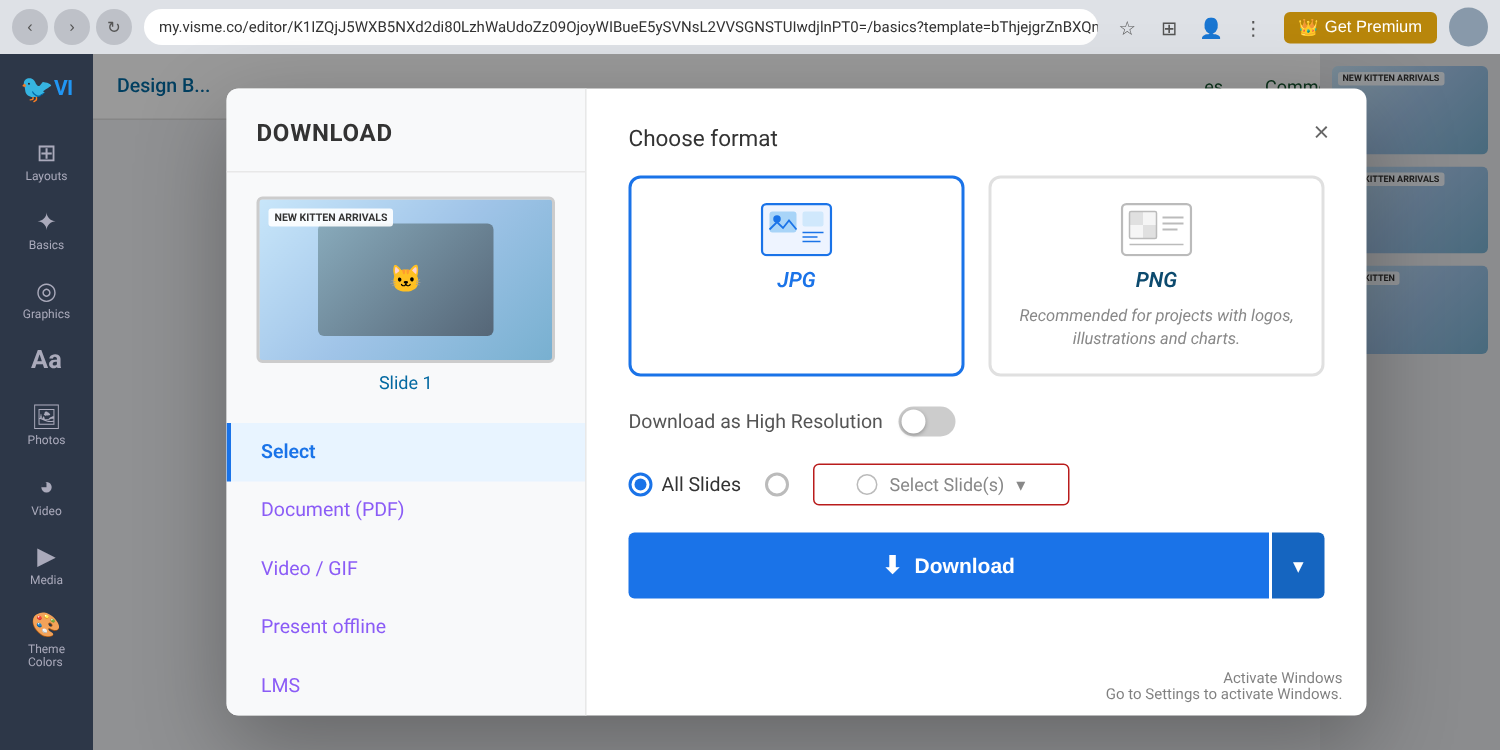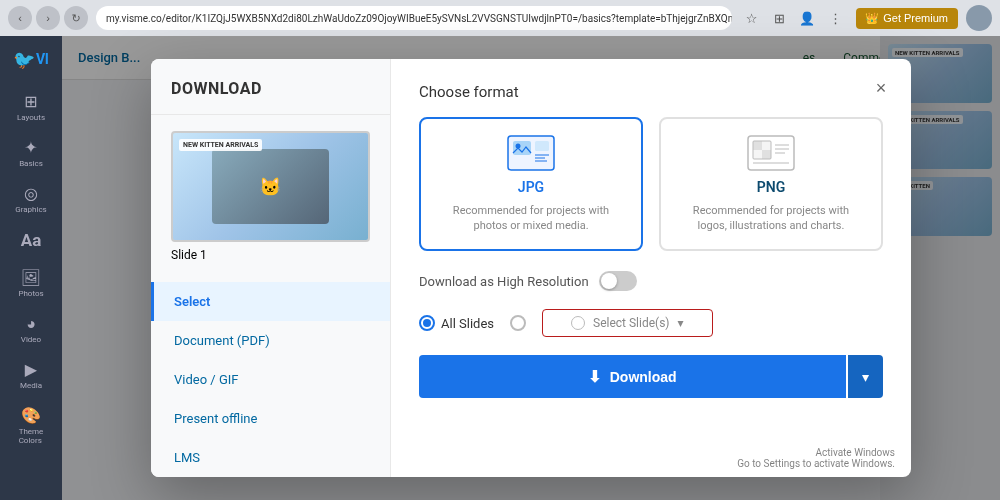--- a/index.html
+++ b/index.html
@@ -285,32 +285,32 @@
       left: 6px;
       background: rgba(255,255,255,0.9);
       font-size: 7px;
       padding: 2px 4px;
       border-radius: 2px;
       color: #333;
       font-weight: bold;
     }
     .slide-name {
       font-size: 12px;
-      color: #000000;
-      text-align: left;
+      color: #0369a1;
+      text-align: center;
       margin: 6px 0 12px;
     }
     .modal-nav-items {
       display: flex;
       flex-direction: column;
     }
     .modal-nav-item {
       padding: 12px 20px;
       font-size: 13px;
-      color: #0369a1;
+      color: #8b5cf6;
       cursor: pointer;
       border-left: 3px solid transparent;
     }
     .modal-nav-item.active {
       background: #e8f4ff;
       color: #1a73e8;
       font-weight: 600;
       border-left-color: #1a73e8;
     }
 
@@ -340,20 +340,21 @@
     }
     .choose-format-label {
       font-size: 15px;
       color: #333;
       margin-bottom: 16px;
     }
     .format-options {
       display: flex;
       gap: 16px;
       margin-bottom: 20px;
+      font-style: italic;
     }
     .format-card {
       flex: 1;
       border: 2px solid #e0e0e0;
       border-radius: 8px;
       padding: 16px;
       cursor: pointer;
       display: flex;
       flex-direction: column;
       align-items: center;
@@ -653,21 +654,20 @@
                   <rect x="6" y="6" width="18" height="14" rx="2" fill="#a8d4f8"></rect>
                   <circle cx="11" cy="11" r="2.5" fill="#1a73e8"></circle>
                   <path d="M6 18 l5-5 4 4 4-5 5 6" stroke="#1a73e8" stroke-width="1.2" fill="none"></path>
                   <rect x="28" y="6" width="14" height="10" rx="1.5" fill="#d0e8fc"></rect>
                   <line x1="28" y1="20" x2="42" y2="20" stroke="#1a73e8" stroke-width="1"></line>
                   <line x1="28" y1="23" x2="38" y2="23" stroke="#1a73e8" stroke-width="1"></line>
                   <line x1="28" y1="26" x2="40" y2="26" stroke="#1a73e8" stroke-width="1"></line>
                 </svg>
               </div>
               <div class="format-name">JPG</div>
-              <div class="format-desc">Recommended for projects with photos or mixed media.</div>
             </div>
 
             <div class="format-card">
               <div class="format-icon png-icon">
                 <svg viewBox="0 0 48 36" fill="none" xmlns="http://www.w3.org/2000/svg">
 
                   <rect x="1" y="1" width="46" height="34" rx="3" stroke="#bbb" stroke-width="1.5" fill="white"></rect>
                   <rect x="6" y="6" width="9" height="9" fill="#e0e0e0"></rect>
                   <rect x="15" y="6" width="9" height="9" fill="#f5f5f5"></rect>
                   <rect x="6" y="15" width="9" height="9" fill="#f5f5f5"></rect>

